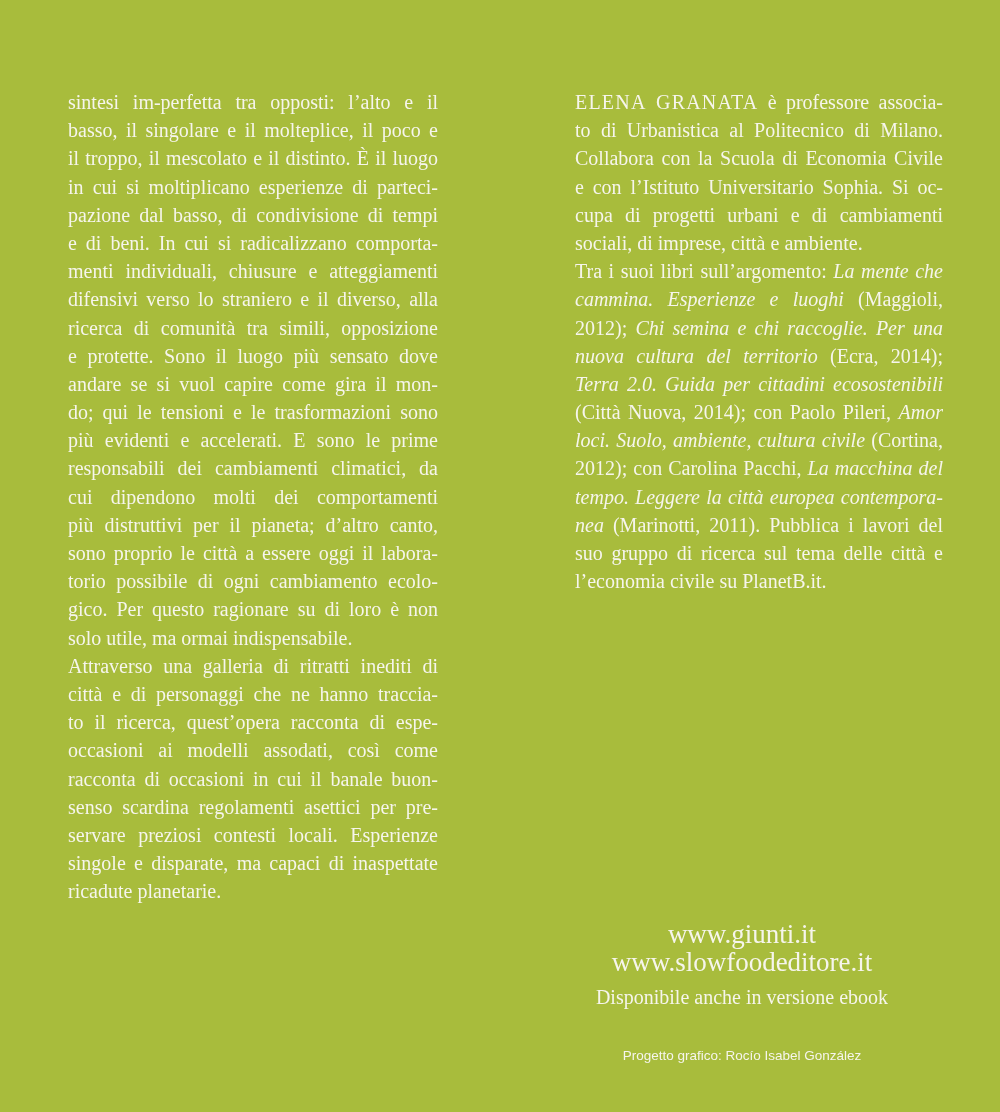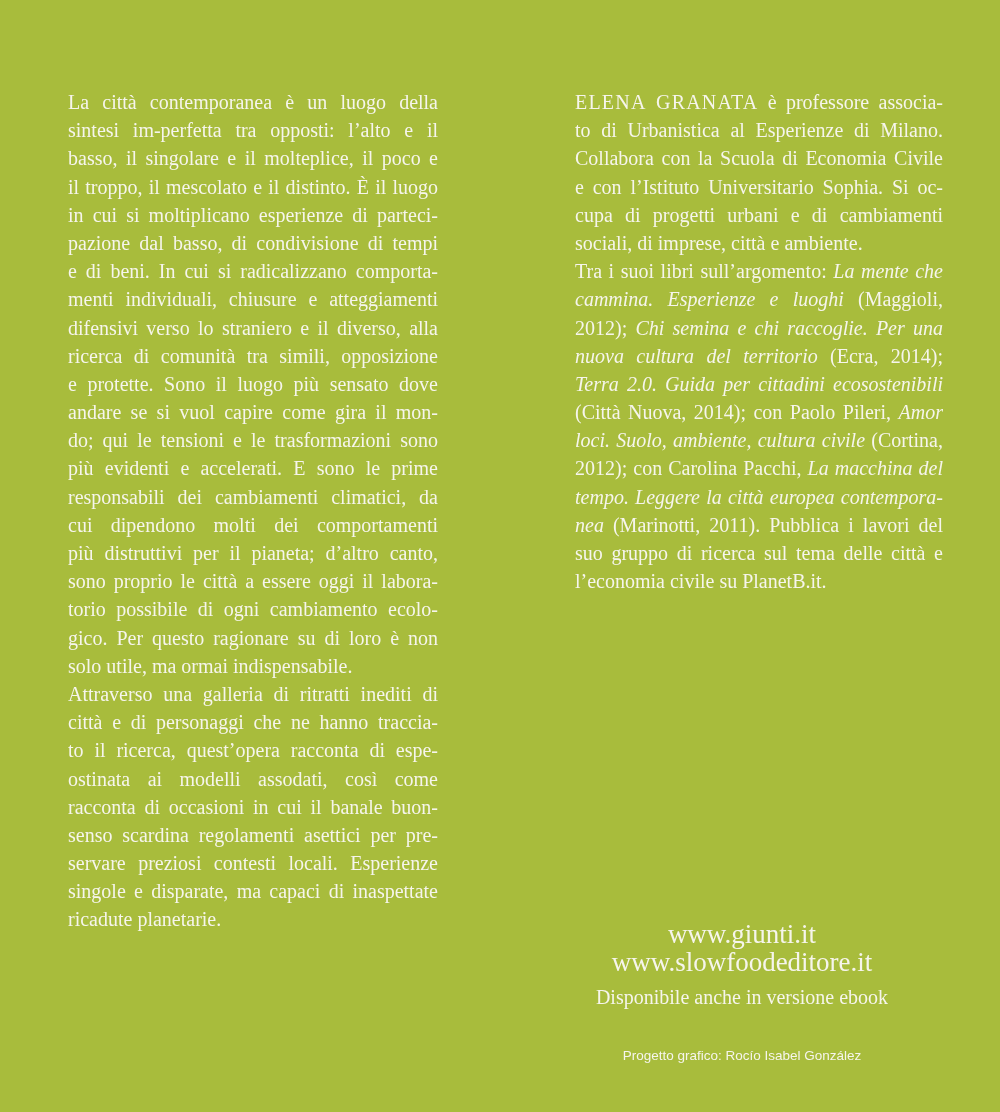--- a/index.html
+++ b/index.html
@@ -54,21 +54,20 @@
     font-size: 13.5px;
     line-height: 18px;
   }
 </style>
 </head>
 <body>
 
 <div class="cover" style="background: rgb(168, 188, 60); color: rgb(246, 245, 236);">
 
   <div class="textcol col-left">
-      <div class="tline"><span>La città contemporanea è un luogo della</span></div>
       <div class="tline"><span>sintesi im-perfetta tra opposti: l’alto e il</span></div>
       <div class="tline"><span>basso, il singolare e il molteplice, il poco e</span></div>
       <div class="tline"><span>il troppo, il mescolato e il distinto. È il luogo</span></div>
       <div class="tline"><span>in cui si moltiplicano esperienze di parteci-</span></div>
       <div class="tline"><span>pazione dal basso, di condivisione di tempi</span></div>
       <div class="tline"><span>e di beni. In cui si radicalizzano comporta-</span></div>
       <div class="tline"><span>menti individuali, chiusure e atteggiamenti</span></div>
       <div class="tline"><span>difensivi verso lo straniero e il diverso, alla</span></div>
       <div class="tline"><span>ricerca di comunità tra simili, opposizione</span></div>
       <div class="tline"><span>e protette. Sono il luogo più sensato dove</span></div>
@@ -78,31 +77,31 @@
       <div class="tline"><span>responsabili dei cambiamenti climatici, da</span></div>
       <div class="tline"><span>cui dipendono molti dei comportamenti</span></div>
       <div class="tline"><span>più distruttivi per il pianeta; d’altro canto,</span></div>
       <div class="tline"><span>sono proprio le città a essere oggi il labora-</span></div>
       <div class="tline"><span>torio possibile di ogni cambiamento ecolo-</span></div>
       <div class="tline"><span>gico. Per questo ragionare su di loro è non</span></div>
       <div class="tline last"><span>solo utile, ma ormai indispensabile.</span></div>
       <div class="tline"><span>Attraverso una galleria di ritratti inediti di</span></div>
       <div class="tline"><span>città e di personaggi che ne hanno traccia-</span></div>
       <div class="tline"><span>to il ricerca, quest’opera racconta di espe-</span></div>
-      <div class="tline"><span>ostinata ai modelli assodati, così come</span></div>
+      <div class="tline"><span>occasioni ai modelli assodati, così come</span></div>
       <div class="tline"><span>racconta di occasioni in cui il banale buon-</span></div>
       <div class="tline"><span>senso scardina regolamenti asettici per pre-</span></div>
       <div class="tline"><span>servare preziosi contesti locali. Esperienze</span></div>
       <div class="tline"><span>singole e disparate, ma capaci di inaspettate</span></div>
       <div class="tline last"><span>ricadute planetarie.</span></div>
     </div>
 
   <div class="textcol col-right">
       <div class="tline"><span class="caps">ELENA GRANATA</span><span> è professore associa-</span></div>
-      <div class="tline"><span>to di Urbanistica al Esperienze di Milano.</span></div>
+      <div class="tline"><span>to di Urbanistica al Politecnico di Milano.</span></div>
       <div class="tline"><span>Collabora con la Scuola di Economia Civile</span></div>
       <div class="tline"><span>e con l’Istituto Universitario Sophia. Si oc-</span></div>
       <div class="tline"><span>cupa di progetti urbani e di cambiamenti</span></div>
       <div class="tline last"><span>sociali, di imprese, città e ambiente.</span></div>
       <div class="tline"><span>Tra i suoi libri sull’argomento: </span><span class="it">La mente che</span></div>
       <div class="tline"><span class="it">cammina. Esperienze e luoghi</span><span> (Maggioli,</span></div>
       <div class="tline"><span>2012); </span><span class="it">Chi semina e chi raccoglie. Per una</span></div>
       <div class="tline"><span class="it">nuova cultura del territorio</span><span> (Ecra, 2014);</span></div>
       <div class="tline"><span class="it">Terra 2.0. Guida per cittadini ecosostenibili</span></div>
       <div class="tline"><span>(Città Nuova, 2014); con Paolo Pileri, </span><span class="it">Amor</span></div>

